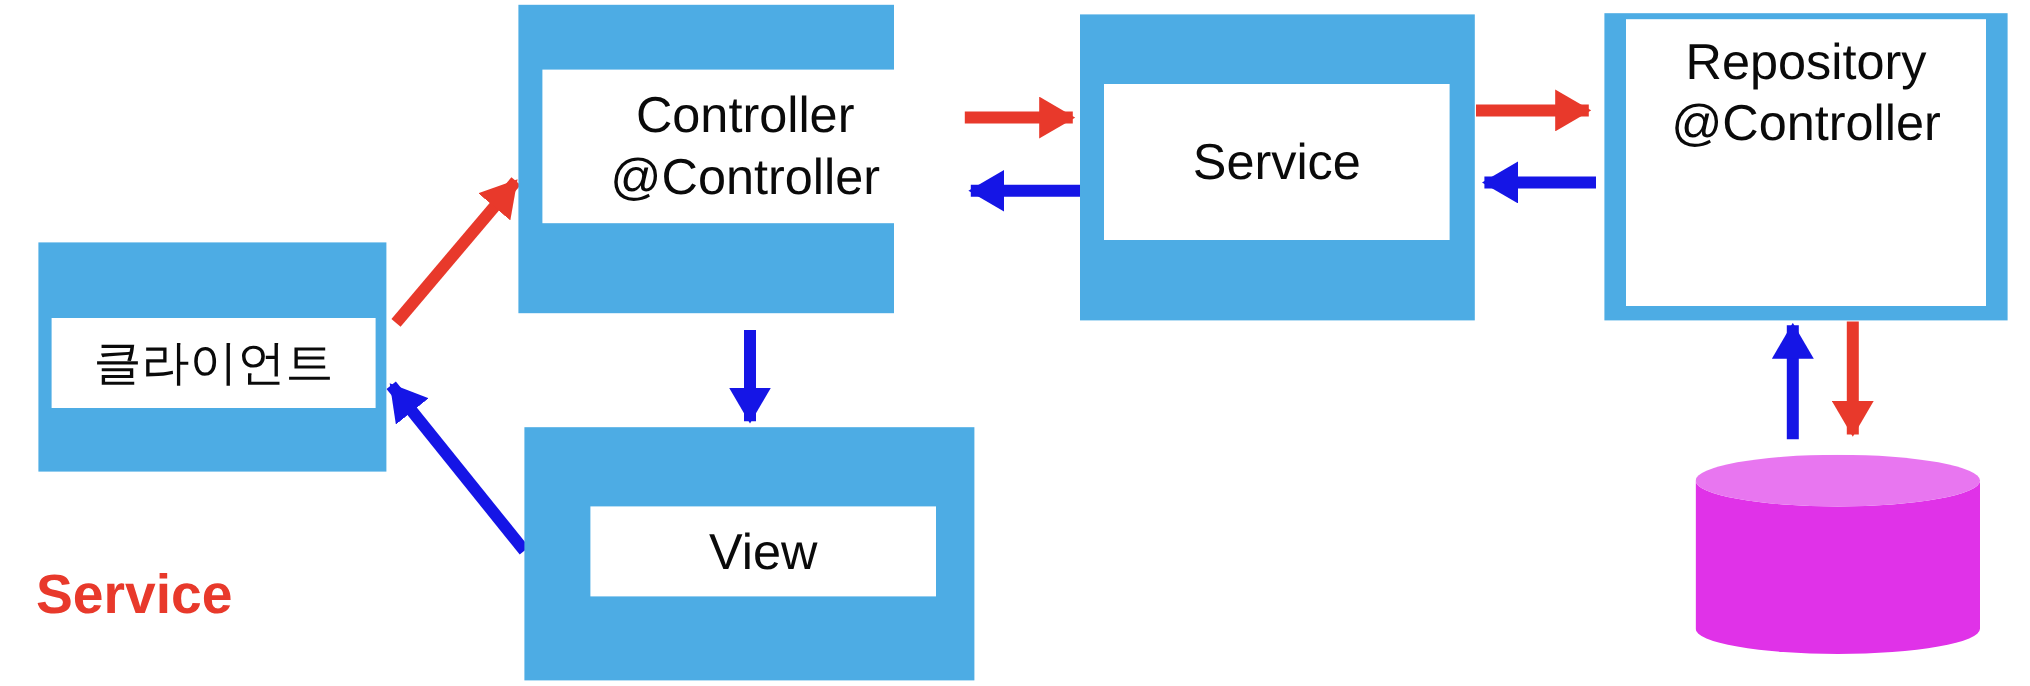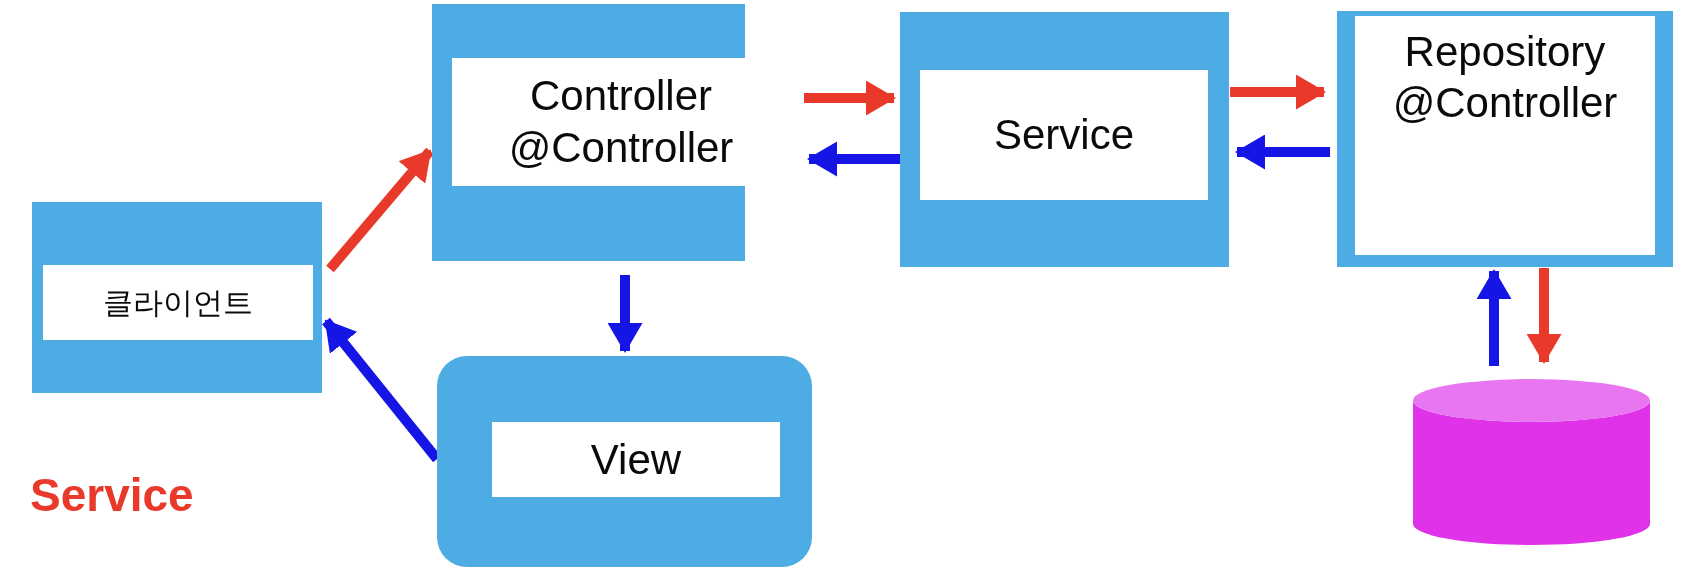--- a/index.html
+++ b/index.html
@@ -34,36 +34,36 @@
     pointer-events: none;
   }
   .node {
     position: absolute;
     background: var(--node-fill);
   }
   .node.client     { left: 32px;   top: 202px; width: 290px; height: 191px; }
   .node.controller { left: 432px;  top: 4px;  width: 313px; height: 257px; }
   .node.service    { left: 900px;  top: 12px;  width: 329px; height: 255px; }
   .node.repository { left: 1337px; top: 11px;  width: 336px; height: 256px; }
-  .node.view       { left: 437px;  top: 356px; width: 375px; height: 211px; border-radius: 30px; }
+  .node.view       { left: 437px;  top: 356px; width: 375px; height: 211px; }
 
   .label {
     position: absolute;
     background: var(--label-bg);
     color: var(--label-text);
     display: flex;
     flex-direction: column;
     align-items: center;
     justify-content: center;
     text-align: center;
     font-size: 42px;
     line-height: 52px;
     white-space: nowrap;
   }
-  .client .label     { left: 11px; top: 63px; width: 270px; height: 75px; font-size: 30px; }
+  .client .label     { left: 11px; top: 63px; width: 270px; height: 75px; font-size: 40px; }
   .controller .label { left: 20px; top: 54px; width: 338px; height: 128px; }
   .service .label    { left: 20px; top: 58px; width: 288px; height: 130px; }
   .view .label       { left: 55px; top: 66px; width: 288px; height: 75px; }
 
   .repository .inner {
     position: absolute;
     left: 18px; top: 5px; right: 18px; bottom: 12px;
     background: var(--label-bg);
     color: var(--label-text);
     display: flex;

